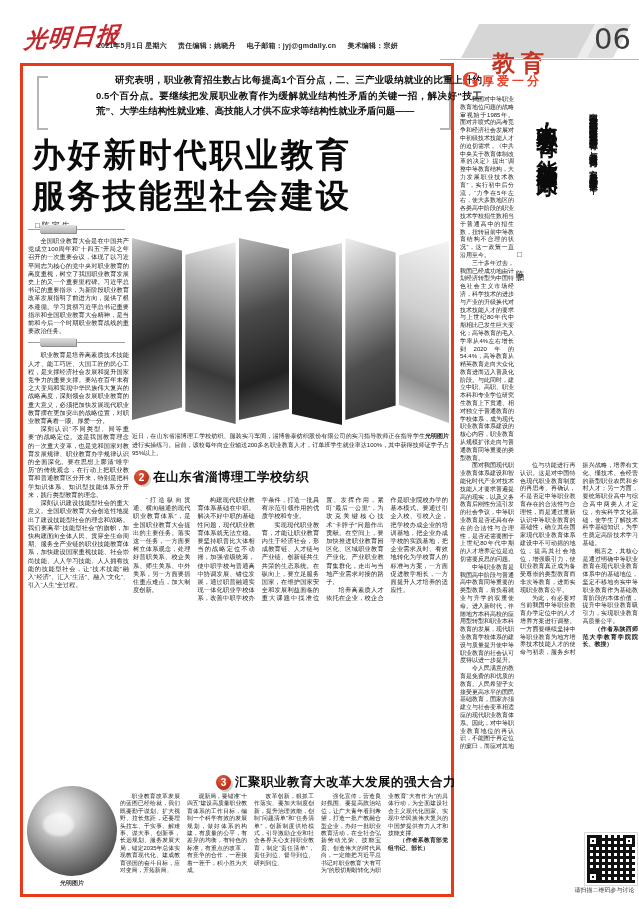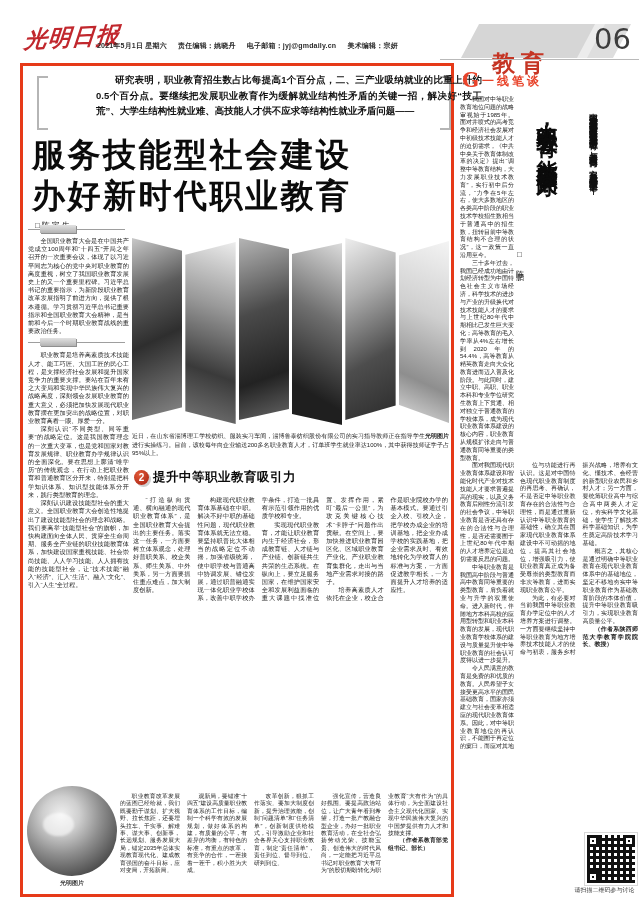--- a/index.html
+++ b/index.html
@@ -127,22 +127,22 @@
   <div class="abs page-num">06</div>
   <div class="abs banner-underline"></div>
 
   <div class="abs main-box"></div>
 
   <div class="abs bracket l"></div>
   <div class="abs bracket r"></div>
   <div class="abs abstract">研究表明，职业教育招生数占比每提高1个百分点，二、三产业吸纳就业的比重上升约0.5个百分点。要继续把发展职业教育作为缓解就业结构性矛盾的关键一招，解决好“技工荒”、大学生结构性就业难、高技能人才供不应求等结构性就业矛盾问题——</div>
 
   <div class="abs headline">
+    <div>办好新时代职业教育</div>
     <div>服务技能型社会建设</div>
-    <div>办好新时代职业教育</div>
   </div>
   <div class="abs byline">□陈宝生</div>
 
   <div class="abs divider div1">
       <span class="tab"></span>
     </div>
 
   <div class="abs left-col">
     <div>
         <p class="para">全国职业教育大会是在中国共产党成立100周年和“十四五”开局之年召开的一次重要会议，体现了以习近平同志为核心的党中央对职业教育的高度重视，树立了我国职业教育发展史上的又一个重要里程碑。习近平总书记的重要指示，为新阶段职业教育改革发展指明了前进方向，提供了根本遵循。学习贯彻习近平总书记重要指示和全国职业教育大会精神，是当前和今后一个时期职业教育战线的重要政治任务。</p>
@@ -164,45 +164,48 @@
     <div class="panel"></div>
     <div class="panel"></div>
     <div class="panel"></div>
   </div>
   <div class="abs caption">
     <span class="credit">光明图片</span>
     <span>近日，在山东省淄博理工学校纺织、服装实习车间，淄博鲁泰纺织股份有限公司的实习指导教师正在指导学生进行实操练习。目前，该校每年向企业输送200多名职业教育人才，订单班学生就业率达100%，其中获得技师证学子占95%以上。</span>
   </div>
 
   <div class="abs sec2-head">
-    <span class="badge">2</span><span class="sec-head">提升中等职业教育吸引力</span>
+    <span class="badge">2</span><span class="sec-head">在山东省淄博理工学校纺织</span>
   </div>
   <div class="abs sec2-cols cols5">
     <div>
         <p class="para">“打造纵向贯通、横向融通的现代职业教育体系”，是全国职业教育大会提出的主要任务。落实这一任务，一方面要树立体系观念，处理好普职关系、校企关系、师生关系、中外关系，另一方面要抓住重点难点，加大制度创新。</p>
         <p class="para">构建现代职业教育体系基础在中职。解决不好中职的基础性问题，现代职业教育体系就无法立稳。要坚持职普比大体相当的战略定位不动摇，加强省级统筹，使中职学校与普通高中协调发展、错位发展，通过职普融通实现一体化职业学校体系，改善中职学校办学条件，打造一批具有示范引领作用的优质学校和专业。</p>
         <p class="para">实现现代职业教育，才能让职业教育内生于经济社会，形成教育链、人才链与产业链、创新链共生共荣的生态系统。在纵向上，要立足服务国家，在维护国家安全和发展利益面临的重大课题中找准位置、发挥作用，紧盯“最后一公里”，为攻克关键核心技术“卡脖子”问题作出贡献。在空间上，要加快推进职业教育园区化、区域职业教育产业化、产业职业教育集群化，走出与当地产业需求对接的路子。</p>
         <p class="para">培养高素质人才依托在企业，校企合作是职业院校办学的基本模式。要通过引企入校、引校入企，把学校办成企业的培训基地，把企业办成学校的实践基地，把企业需求及时、有效地转化为学校育人的标准与方案，一方面促进教学相长，一方面提升人才培养的适应性。</p>
       </div>
   </div>
 
+  <div class="abs sec3-head">
+    <span class="badge">3</span><span class="sec-head">汇聚职业教育大改革大发展的强大合力</span>
+  </div>
   <div class="abs circle-photo"></div>
   <div class="abs circle-credit">光明图片</div>
   <div class="abs sec3-cols cols5">
     <div>
         <p class="para">职业教育改革发展的蓝图已经绘就，我们既要勤于谋划、扩大视野、拉长焦距，还要埋头拉车、干实事、解难事、谋大事、创新事，长远规划、服务发展大局，锚定2035年总体实现教育现代化、建成教育强国的奋斗目标，应对变局，开拓新局。</p>
         <p class="para">观新局，要锚准“十四五”建设高质量职业教育体系的工作目标，编制一个科学有效的发展规划，做好体系的构建，有质量的公平，有差异的均衡，有特色的标准，有重点的改革，有竞争的合作，一茬接着一茬干，积小胜为大成。</p>
         <p class="para">改革创新，狠抓工作落实。要加大制度创新，提升治理效能，创制“问题清单”和“任务清单”，创新制度供给模式，引导激励企业和社会各界关心支持职业教育，制定“责任清单”，责任到位、督导到位、研判到位。</p>
         <p class="para">强化宣传，营造良好氛围。要提高政治站位，让广大青年看到希望，打造一批产教融合型企业，办好一批职业教育活动，在全社会弘扬劳动光荣、技能宝贵、创造伟大的时代风尚，一定能把习近平总书记对职业教育“大有可为”的殷切期盼转化为职业教育“大有作为”的具体行动，为全面建设社会主义现代化国家、实现中华民族伟大复兴的中国梦提供有力人才和技能支撑。</p>
       </div>
     <p class="para note">（作者系教育部党组书记、部长）</p>
   </div>
 
   <div class="abs g-logo">
-    <span class="g-glyph">G</span><span class="g-text">一线笔谈</span>
+    <span class="g-glyph">G</span><span class="g-text">厚爱一分</span>
   </div>
 
   <div class="abs f-col1">
     <div>
         <p class="para">我国对中等职业教育地位问题的战略审视始于1985年。面对井喷式的高考竞争和经济社会发展对中初级技术技能人才的迫切需求，《中共中央关于教育体制改革的决定》提出“调整中等教育结构，大力发展职业技术教育”，实行初中后分流，“力争在5年左右，使大多数地区的各类高中阶段的职业技术学校招生数相当于普通高中的招生数，扭转目前中等教育结构不合理的状况”，这一政策一直沿用至今。</p>
         <p class="para">三十多年过去，我国已经成功地由计划经济转型为中国特色社会主义市场经济，科学技术的进步与产业的升级换代对技术技能人才的要求与上世纪80年代中期相比已发生巨大变化；高等教育的毛入学率从4%左右增长到2020年的54.4%，高等教育从精英教育走向大众化教育进而迈入普及化阶段。与此同时，建立中职、高职、职业本科和专业学位研究生教育上下贯通、相对独立于普通教育的学校体系，成为现代职业教育体系建设的核心内容，职业教育从规模扩张走向与普通教育同等重要的类型教育。</p>
         <p class="para">面对我国现代职业教育体系建设和智能化时代产业对技术技能人才要求普遍提高的现实，以及义务教育后刚性分流引发的社会争议，中等职业教育是否还具有存在的合法性与合理性，是否还需要囿于上世纪80年代中期的人才培养定位是迫切需要反思的问题。</p>
         <p class="para">中等职业教育是我国高中阶段与普通高中教育同等重要的类型教育，肩负着就业与升学的双重使命。进入新时代，伴随地方本科高校的应用型转型和职业本科教育的发展，现代职业教育学校体系的建设与质量提升使中等职业教育的社会认可度得以进一步提升。</p>
         <p class="para">令人民满意的教育是免费的和优质的教育。人民希望子女接受更高水平的国民基础教育，国家亦须建立与社会变革相适应的现代职业教育体系。因此，对中等职业教育地位的再认识，不能囿于再定位的窠臼，而应对其地</p>
       </div>

